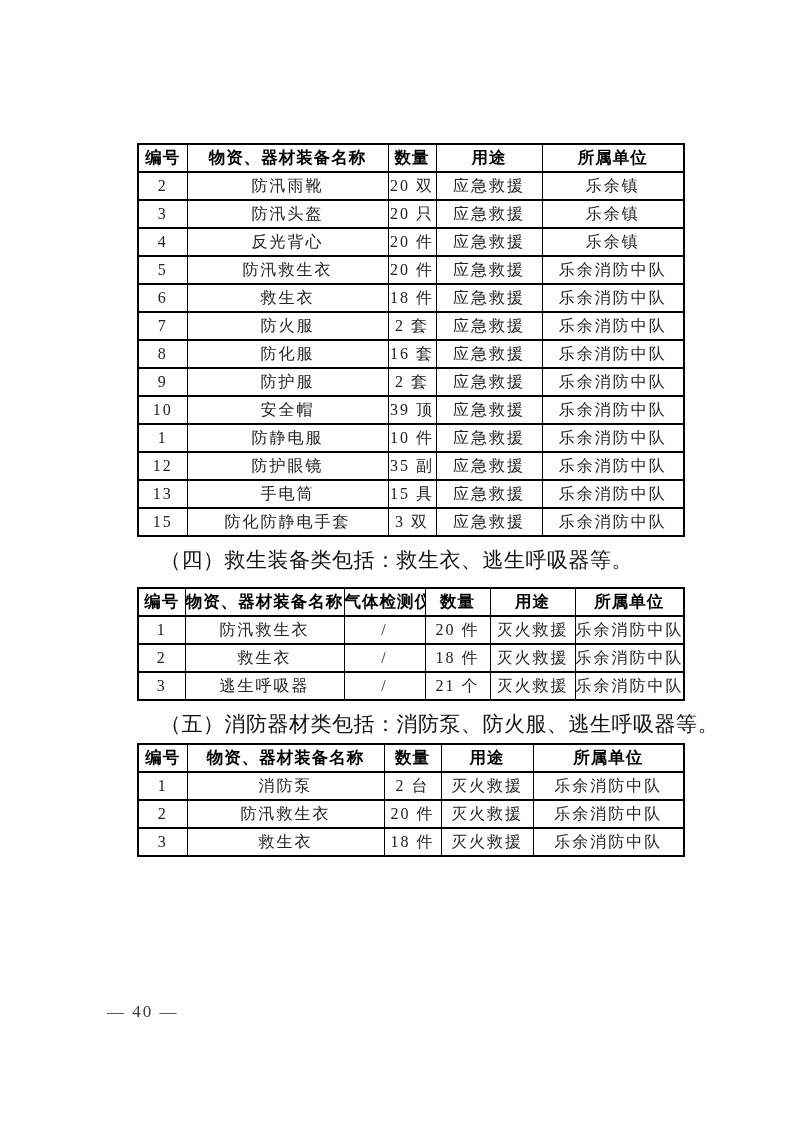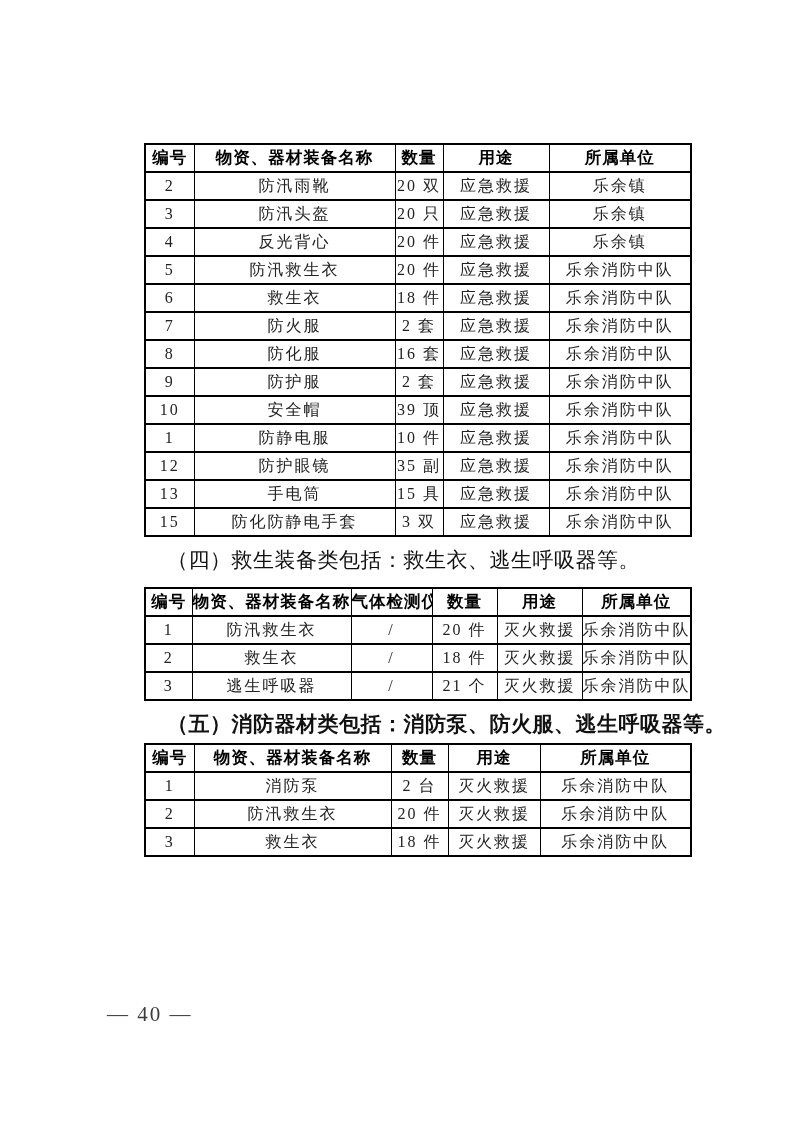--- a/index.html
+++ b/index.html
@@ -6,21 +6,21 @@
   html, body { background: #ffffff; }
   body {
     width: 793px; height: 1122px;
     position: relative;
     font-family: "Liberation Serif", "DejaVu Serif", serif;
     color: #1a1a1a;
     overflow: hidden;
   }
   .page {
     position: absolute;
-    left: 144px; top: 143px;
+    left: 137px; top: 143px;
     width: 480px;
   }
   table.doc-table {
     width: 546px;
     border-collapse: collapse;
     table-layout: fixed;
     border: 2px solid #000;
   }
   table.doc-table th, table.doc-table td {
     border-left: 1px solid #000;
@@ -51,26 +51,26 @@
     font-size: 21px;
     letter-spacing: 0.5px;
     color: #111;
     line-height: 26px;
     margin-top: 9px;
     margin-bottom: 7px;
     padding-left: 23px;
     white-space: nowrap;
   }
   .heading-4 { margin-top: 10px; margin-bottom: 14px; }
-  .heading-5 { margin-top: 10px; margin-bottom: 6px; font-weight: bold; }
+  .heading-5 { margin-top: 10px; margin-bottom: 6px; }
   .page-footer {
     position: absolute;
     left: 107px; top: 1002px;
     font-family: "Liberation Serif", "DejaVu Serif", serif;
-    font-size: 21px;
+    font-size: 17px;
     color: #3c3c3c;
     letter-spacing: 2px;
   }
 </style>
 </head>
 <body>
 
 <div class="page">
 
   <table class="doc-table">

